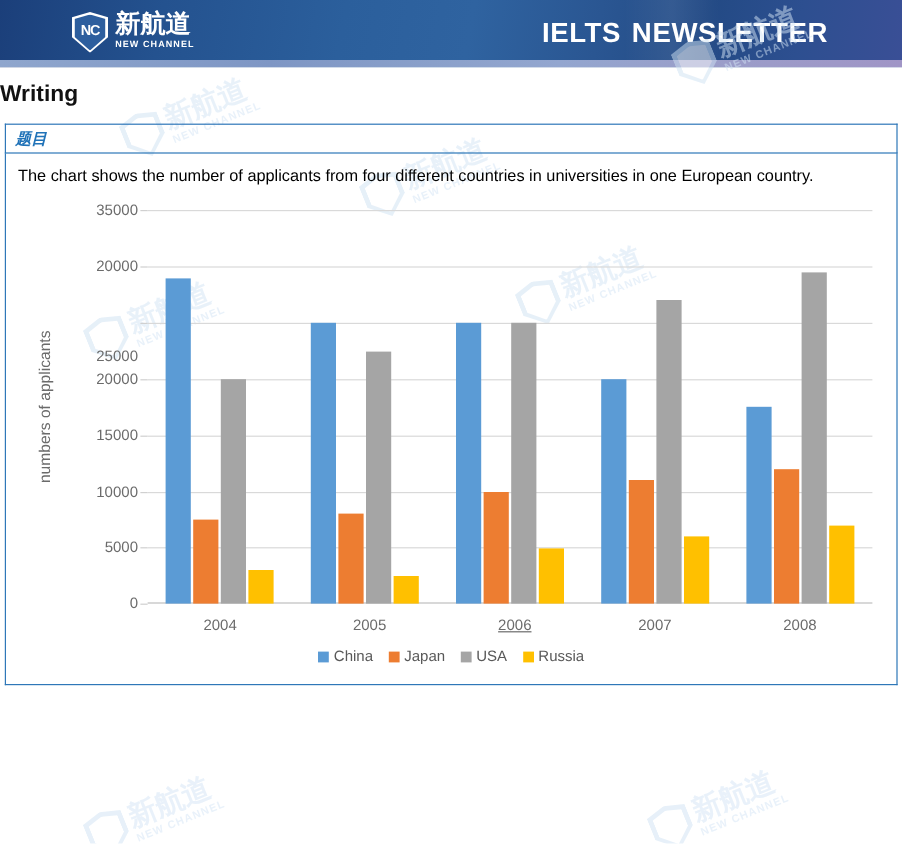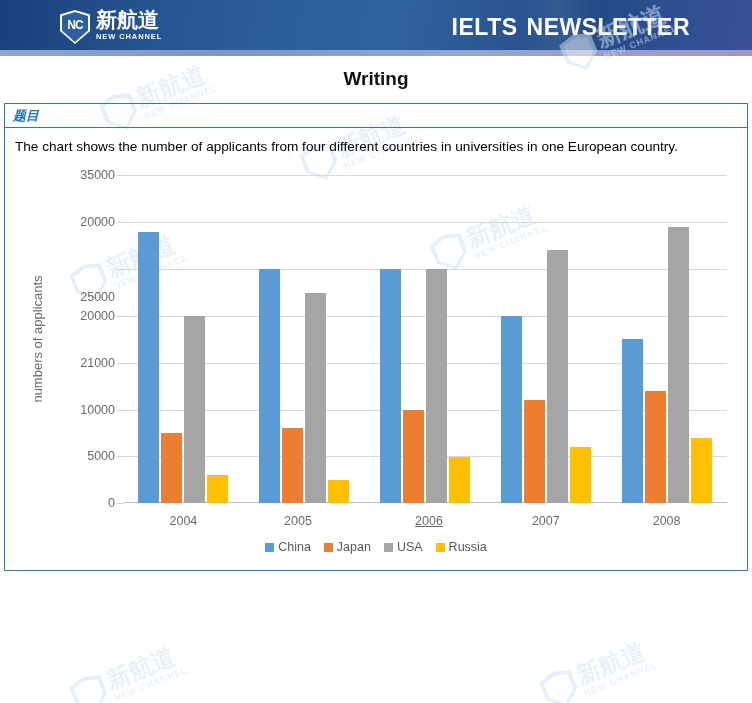--- a/index.html
+++ b/index.html
@@ -68,21 +68,21 @@
   .hdr-title{
     position:absolute;right:62px;top:14px;
     font-family:"Liberation Sans", sans-serif;
     font-size:23px;font-weight:bold;color:#ffffff;
     letter-spacing:0.5px;
   }
   .hdr-title .sp{display:inline-block;width:9px;}
 
   
   .writing{
-    text-align:center;
+    text-align:left;
     font-size:19px;font-weight:bold;color:#111111;
     padding:12px 0 13px 0;
     position:relative;z-index:3;
   }
 
   
   .tbl{
     margin:0 4px;
     border:1.2px solid #2e77b8;
     border-collapse:collapse;
@@ -314,21 +314,21 @@
               <div class="axisline"></div>
               <div class="ytick" style="top: 328px;">0</div>
               <div class="ytick-stub" style="top: 328px;"></div>
               <div class="gridline" style="top: 281.143px;"></div>
               <div class="ytick" style="top: 281.143px;">5000</div>
               <div class="ytick-stub" style="top: 281.143px;"></div>
               <div class="gridline" style="top: 234.286px;"></div>
               <div class="ytick" style="top: 234.286px;">10000</div>
               <div class="ytick-stub" style="top: 234.286px;"></div>
               <div class="gridline" style="top: 187.429px;"></div>
-              <div class="ytick" style="top: 187.429px;">21000</div>
+              <div class="ytick" style="top: 187.429px;">15000</div>
               <div class="ytick-stub" style="top: 187.429px;"></div>
               <div class="gridline" style="top: 140.571px;"></div>
               <div class="ytick" style="top: 140.571px;">20000</div>
               <div class="ytick-stub" style="top: 140.571px;"></div>
               <div class="gridline" style="top: 93.7143px;"></div>
               <div class="ytick" style="top: 93.7143px; margin-top: 28px;">25000</div>
               <div class="ytick-stub" style="top: 93.7143px;"></div>
               <div class="gridline" style="top: 46.8571px;"></div>
               <div class="ytick" style="top: 46.8571px;">20000</div>
               <div class="ytick-stub" style="top: 46.8571px;"></div>
@@ -378,21 +378,21 @@
               <div class="leg-item">
                 <span class="leg-swatch" style="background: rgb(165, 165, 165);"></span>
                 <span class="leg-text">USA</span>
               </div>
               <div class="leg-item">
                 <span class="leg-swatch" style="background: rgb(255, 192, 0);"></span>
                 <span class="leg-text">Russia</span>
               </div>
             </div>
       <div class="xtick" style="left: 168.4px;">2004</div>
-            <div class="xtick" style="left: 283px;">2005</div>
+            <div class="xtick" style="left: 293px;">2005</div>
             <div class="xtick" style="left: 414px; text-decoration: underline;">2006</div>
             <div class="xtick" style="left: 530.8px;">2007</div>
             <div class="xtick" style="left: 651.6px;">2008</div>
           </div>
     </td>
   </tr>
 </tbody>
   </table>
 
 </body></html>

